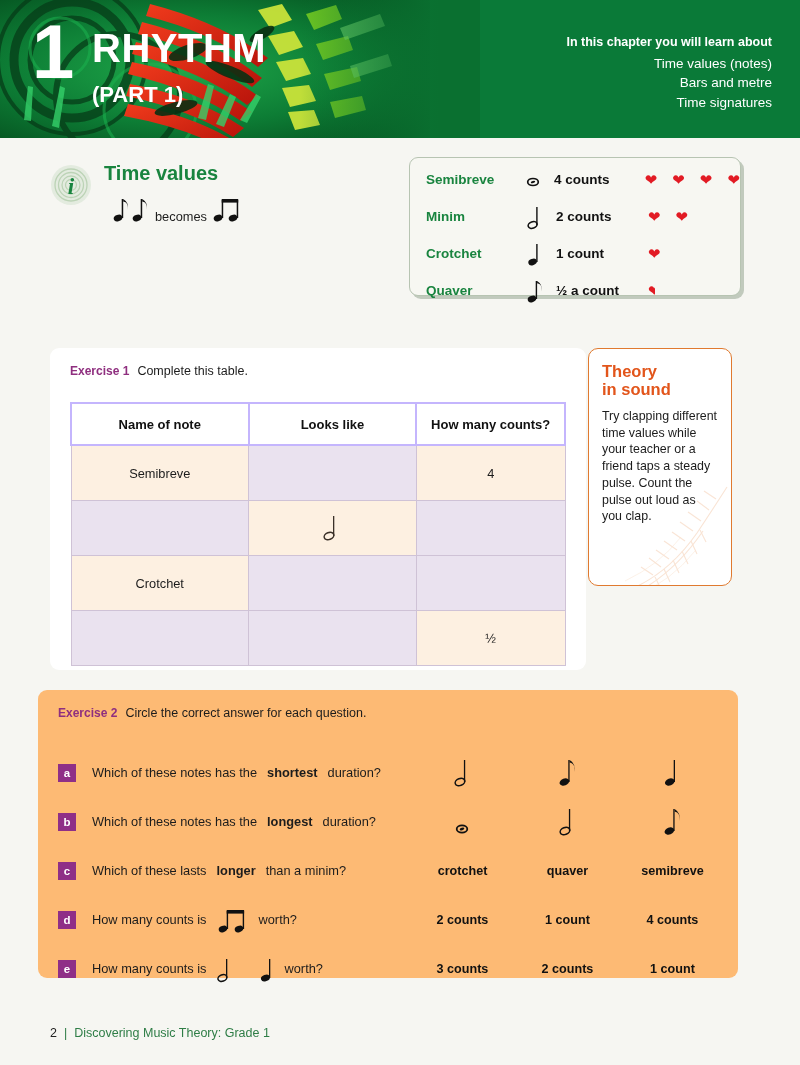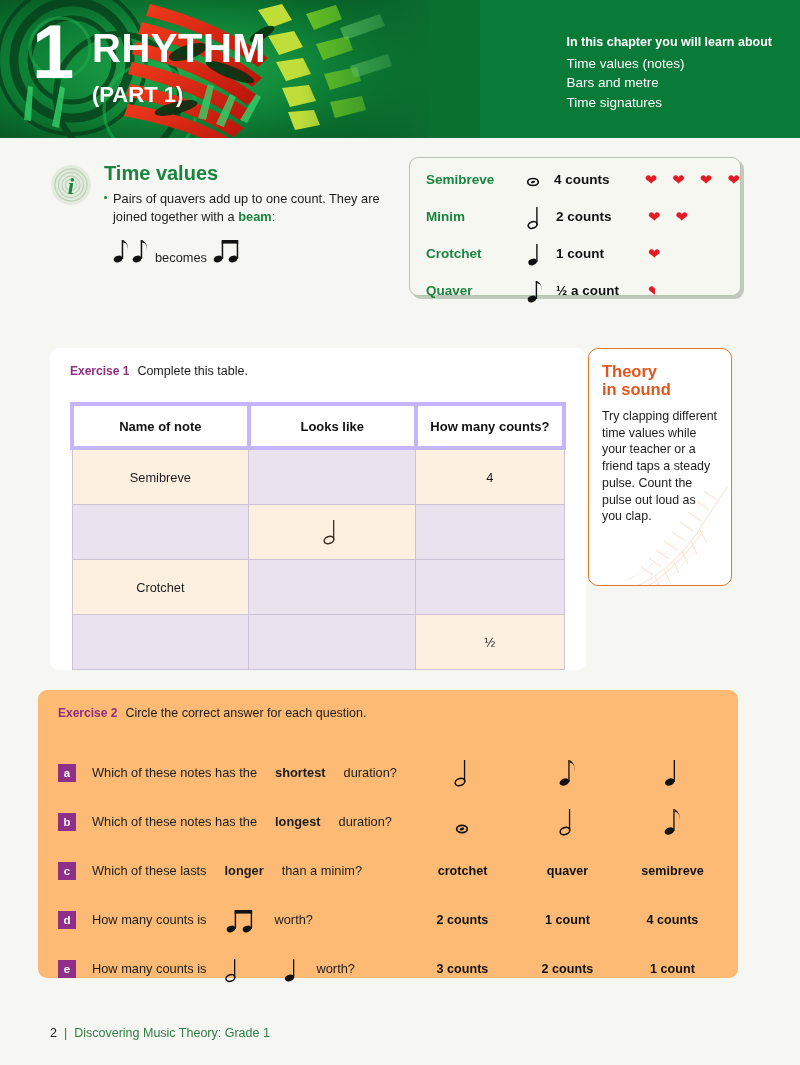--- a/index.html
+++ b/index.html
@@ -58,21 +58,21 @@
     position: absolute;
     left: 92px; top: 84px;
     font-size: 22px;
     font-weight: bold;
     color: #ffffff;
     line-height: 1;
   }
   .chap-learn {
     position: absolute;
     right: 28px; top: 33px;
-    text-align: left;
+    text-align: right;
     color: #ffffff;
   }
   .chap-learn .lead {
     font-size: 12.5px;
     font-weight: bold;
     line-height: 1.5;
     margin-bottom: 2px;
   }
   .chap-learn .topic {
     font-size: 13.5px;
@@ -220,21 +220,21 @@
     width: 496px;
     border-collapse: collapse;
     table-layout: fixed;
   }
   .ex1-table th {
     height: 38px;
     font-size: 13px;
     font-weight: bold;
     color: #111;
     background: #ffffff;
-    border: 4px solid #c4b5fd;
+    border: 2px solid #c4b5fd;
     text-align: center;
   }
   .ex1-table td {
     height: 52px;
     font-size: 12.8px;
     color: #1c1c1c;
     border: 1px solid #cfc2d6;
     text-align: center;
     vertical-align: middle;
   }
@@ -306,21 +306,21 @@
     flex: 0 0 auto;
   }
   .q-text {
     margin-left: 16px;
     font-size: 12.8px;
     color: #1c1c1c;
     width: 318px;
     flex: 0 0 auto;
     display: flex;
     align-items: center;
-    gap: 18px;
+    gap: 10px;
   }
   .q-text b { font-weight: bold; }
   .q-opts {
     display: flex;
     flex: 1 1 auto;
   }
   .q-opt {
     width: 105px;
     text-align: center;
     font-size: 12.6px;
@@ -450,23 +450,20 @@
         <circle cx="21" cy="21" r="9"></circle>
         <circle cx="21" cy="21" r="5.5"></circle>
       </g>
       <text x="21" y="30" font-family="Liberation Serif, serif" font-style="italic" font-weight="bold" font-size="23" fill="#19843f" text-anchor="middle">i</text>
     </svg>
   </div>
 
   <div class="info-head">Time values</div>
 
   <div class="info-body">
-    <div class="bullet-row">
-      <span>Pairs of quavers add up to one count. They are joined together with a </span><span class="g-bold">beam</span><span>:</span>
-    </div>
     <div class="becomes-line">
       <span>
         <svg width="17" height="30" viewBox="0 0 17 30">
           <ellipse cx="5" cy="24" rx="4.4" ry="3.2" fill="#111" transform="rotate(-20 5 24)"></ellipse>
           <rect x="8.7" y="5" width="1.5" height="19" fill="#111"></rect>
           <path d="M10.2 5 q6 3.5 4.4 11 q1.2 -8 -4.4 -8.6 Z" fill="#111"></path>
         </svg>
       </span>
       <span>
         <svg width="17" height="30" viewBox="0 0 17 30">

